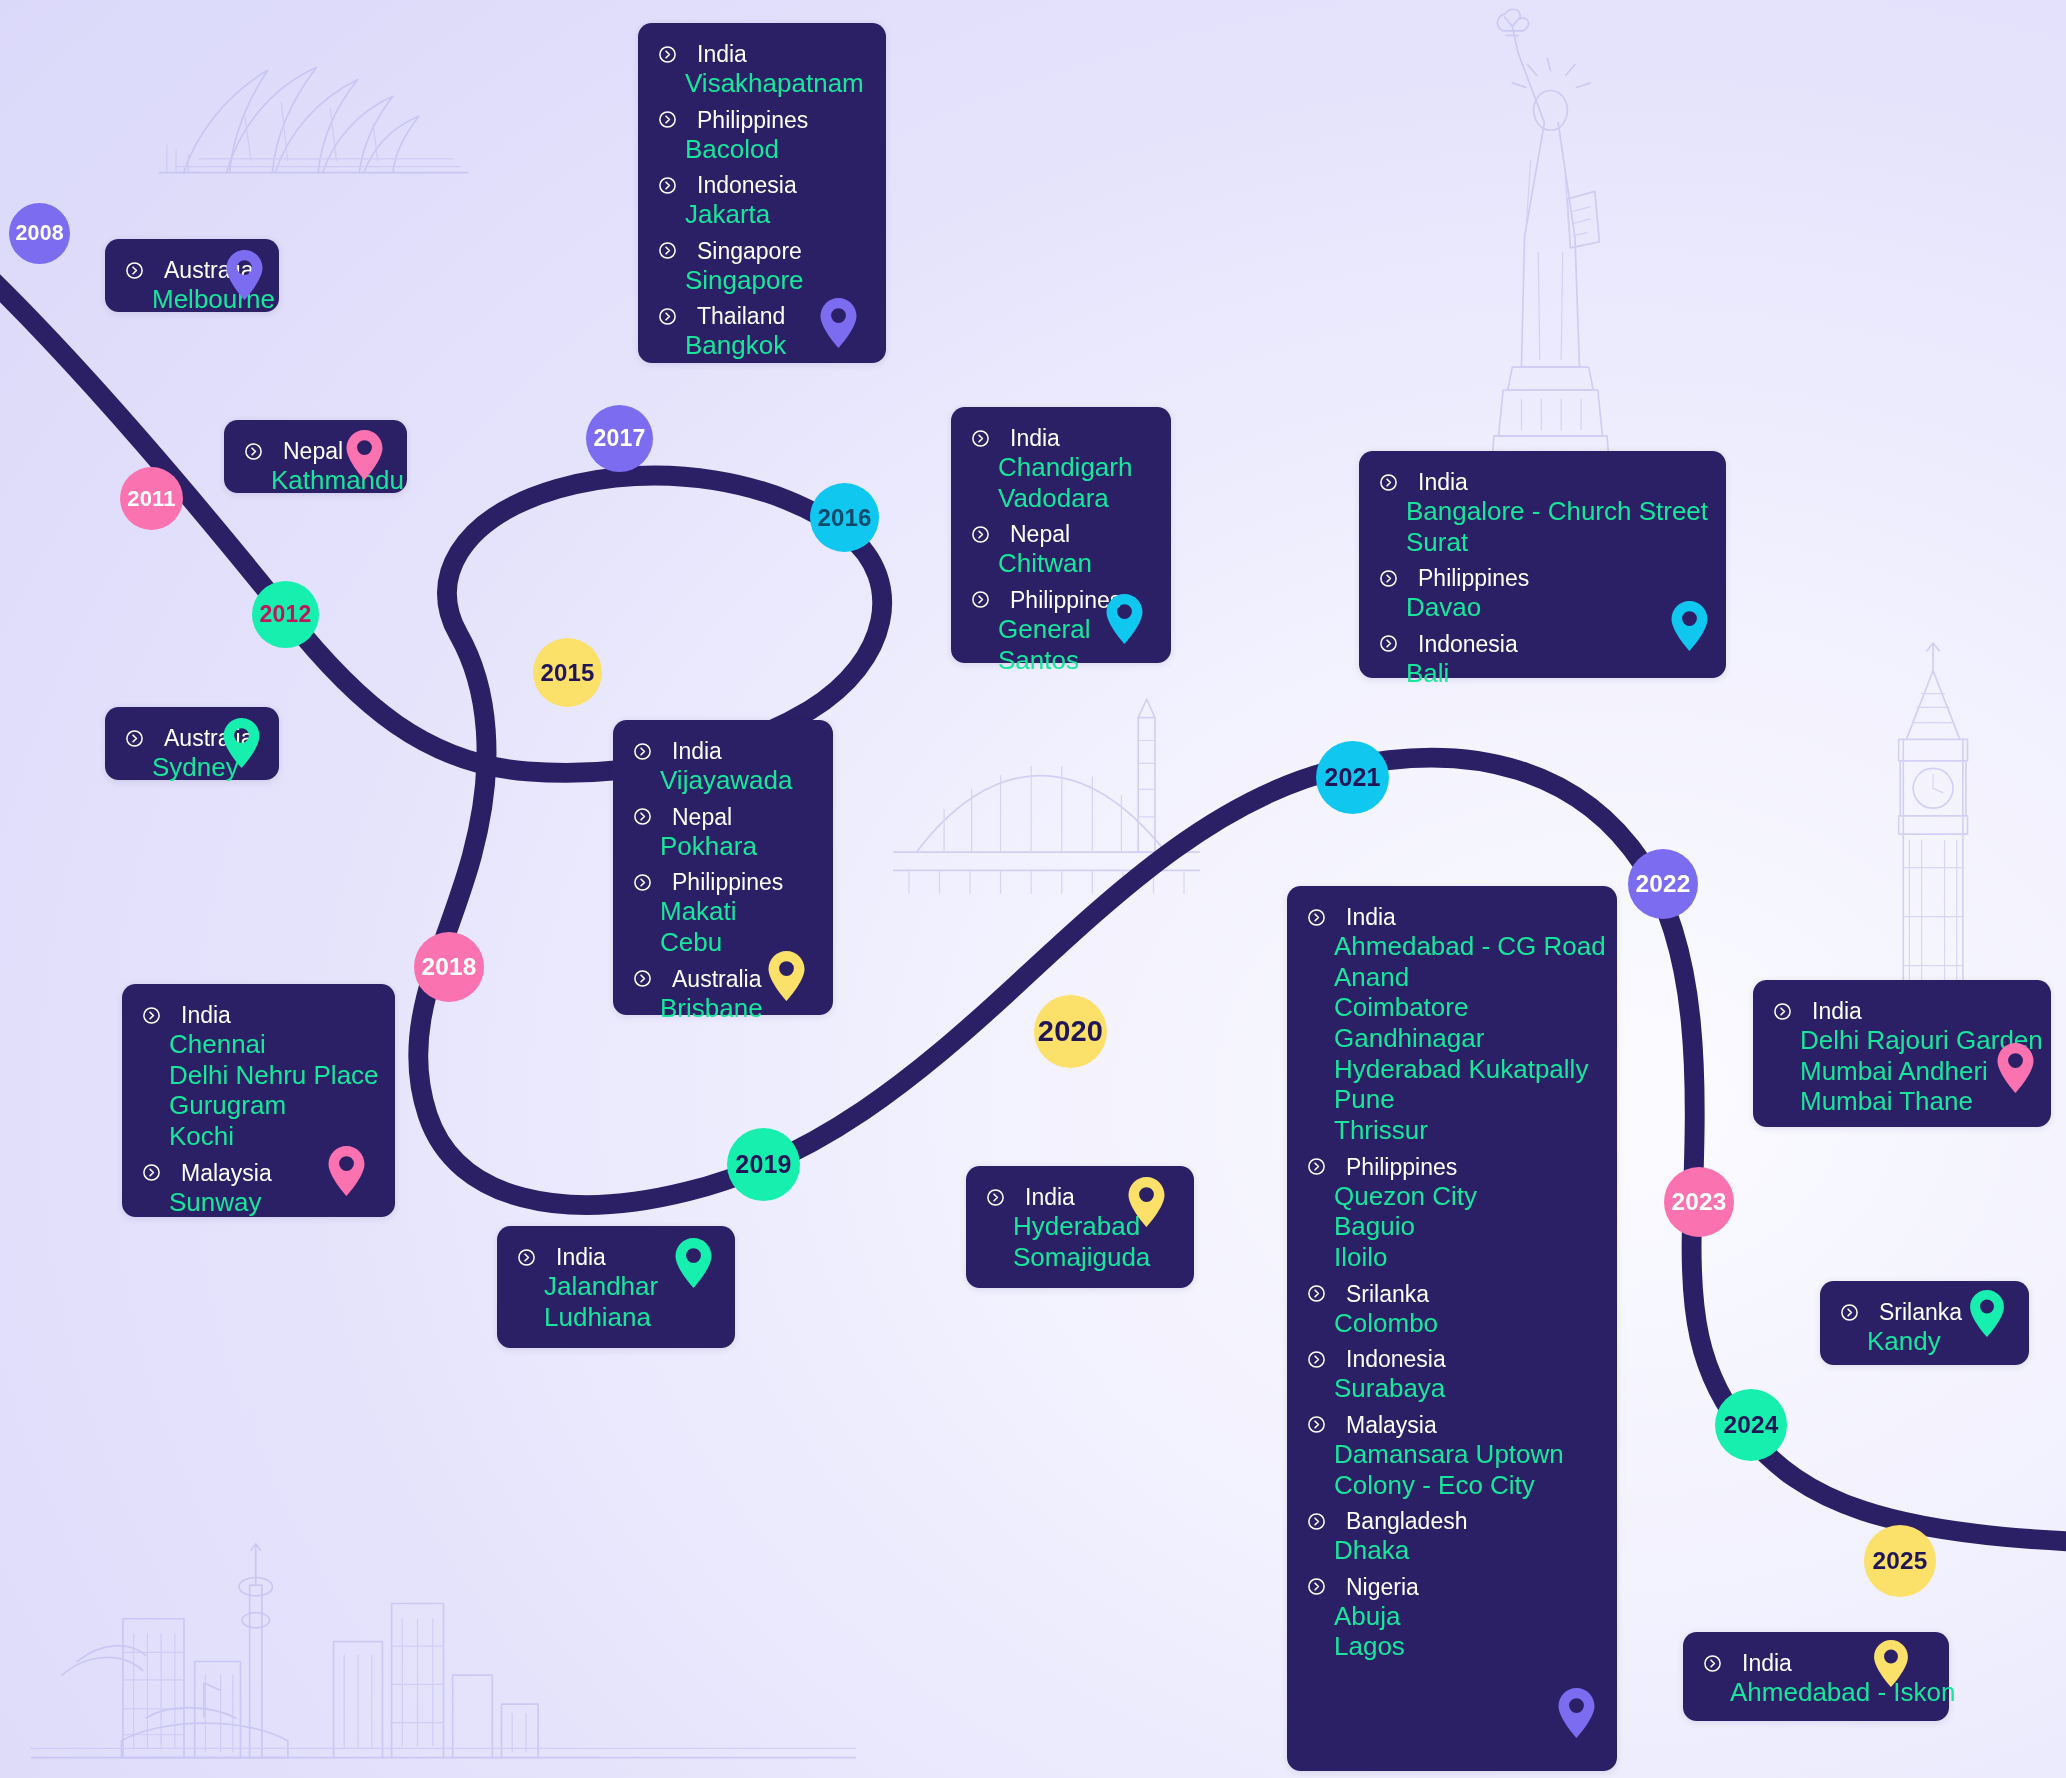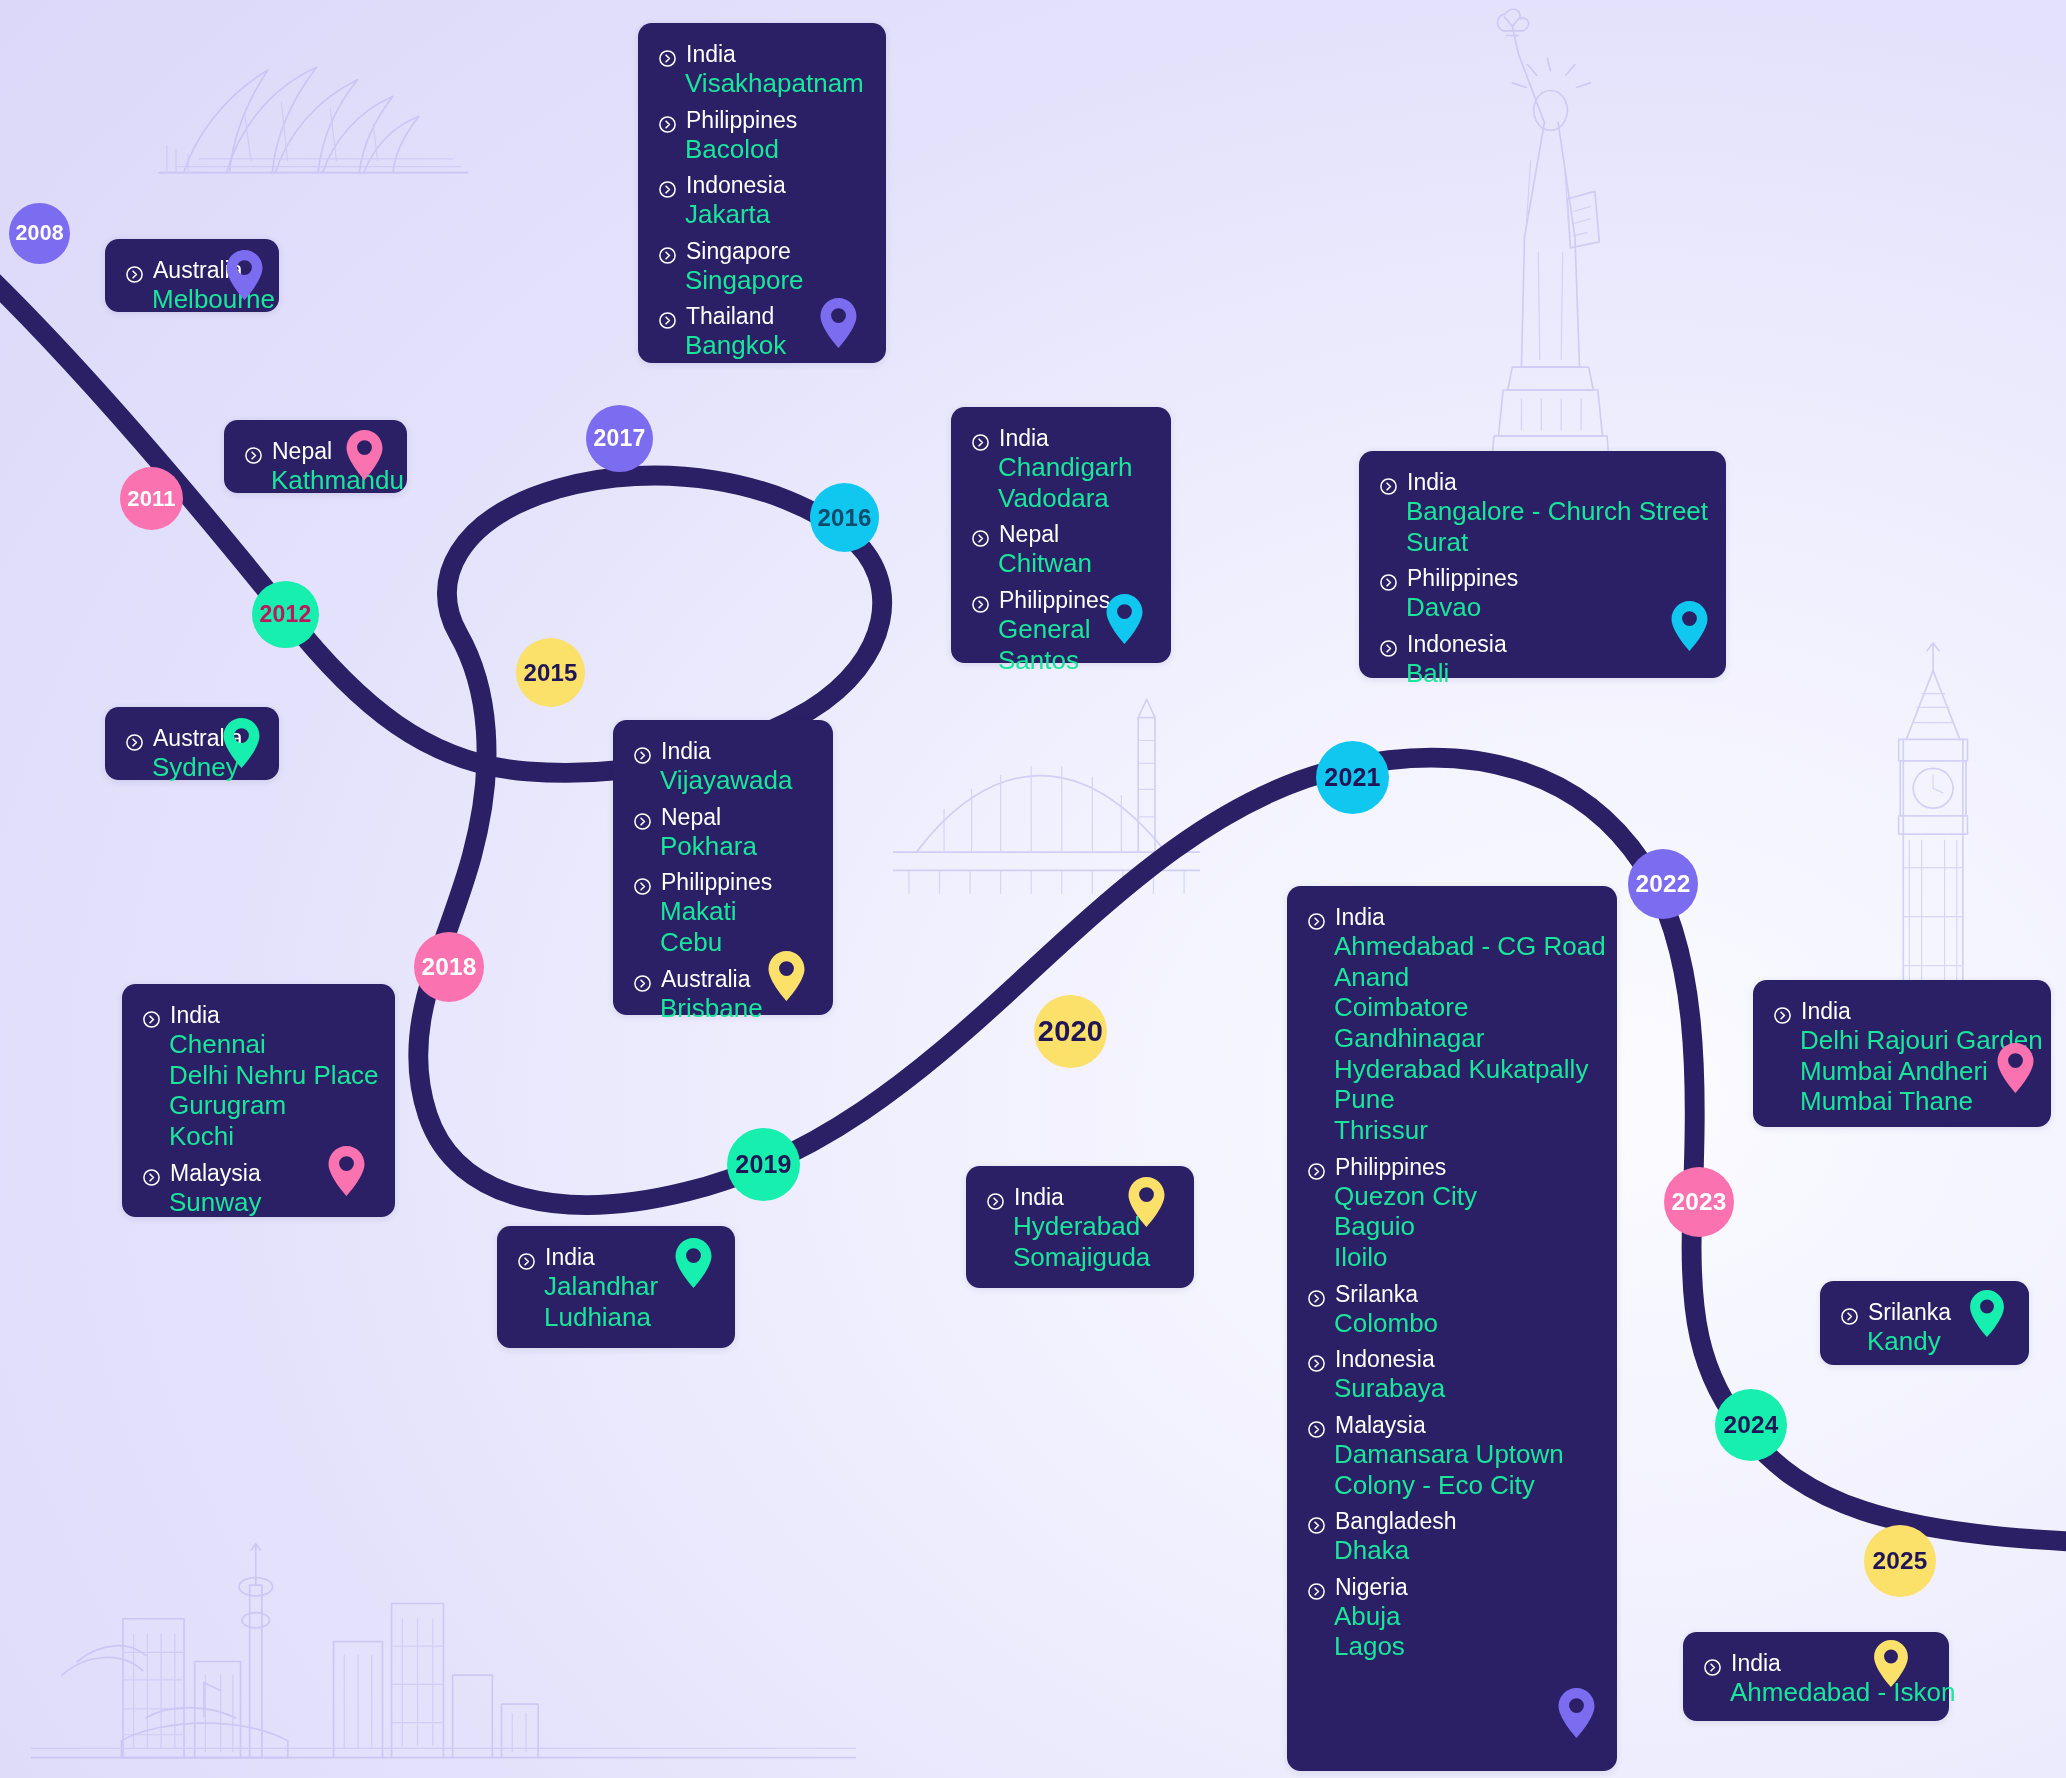--- a/index.html
+++ b/index.html
@@ -39,21 +39,21 @@
   .card {
     position:absolute;
     background:#2b1f66;
     border-radius:13.7px;
     padding:17px 20px 18.3px 20px;
     box-sizing:border-box;
     box-shadow:0 1.5px 7.6px rgba(43,31,102,.10);
   }
   .grp { display:block; }
   .grp + .grp { margin-top:6.9px; }
-  .country-row { display:flex; align-items:flex-end; gap:9px; }
+  .country-row { display:flex; align-items:center; gap:20px; }
   .bullet { flex:0 0 auto; display:block; }
   .country {
     color:#ffffff;
     font-size:23px;
     font-weight:400;
     line-height:1.22;
     white-space:nowrap;
   }
   .cities { margin-left:27px; }
   .city {
@@ -192,21 +192,21 @@
       </div>
       <div class="year" style="left: 252px; top: 581px; width: 67px; height: 67px; background: rgb(22, 239, 173); color: #be185d; font-size: 23px; align-items: center;">
         <span>2012</span>
       </div>
       <div class="year" style="left: 586px; top: 405px; width: 67px; height: 67px; background: rgb(123, 108, 240); color: rgb(255, 255, 255); font-size: 23px;">
         <span>2017</span>
       </div>
       <div class="year" style="left: 810px; top: 483px; width: 69px; height: 69px; background: rgb(16, 199, 239); color: #0c4a6e; font-size: 24px;">
         <span>2016</span>
       </div>
-      <div class="year" style="left: 516px; top: 638px; width: 69px; height: 69px; background: rgb(251, 224, 106); color: rgb(32, 22, 87); font-size: 24px;">
+      <div class="year" style="left: 533px; top: 638px; width: 69px; height: 69px; background: rgb(251, 224, 106); color: rgb(32, 22, 87); font-size: 24px;">
         <span>2015</span>
       </div>
       <div class="year" style="left: 414px; top: 932px; width: 70px; height: 70px; background: rgb(251, 114, 176); color: rgb(255, 255, 255); font-size: 24.4px;">
         <span>2018</span>
       </div>
       <div class="year" style="left: 727px; top: 1128px; width: 73px; height: 73px; background: rgb(22, 239, 173); color: rgb(32, 22, 87); font-size: 25px;">
         <span>2019</span>
       </div>
       <div class="year" style="left: 1034px; top: 995px; width: 73px; height: 73px; background: rgb(251, 224, 106); color: rgb(32, 22, 87); font-size: 29px;">
         <span>2020</span>

